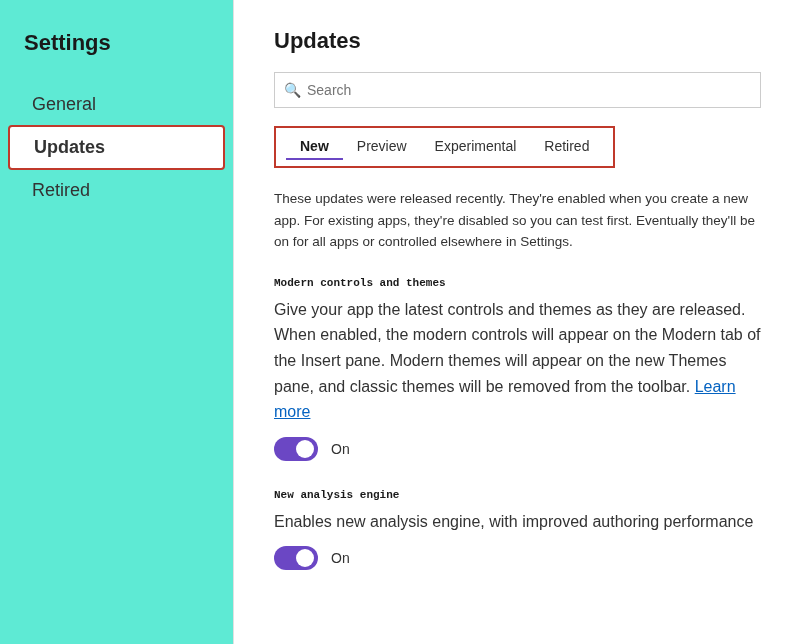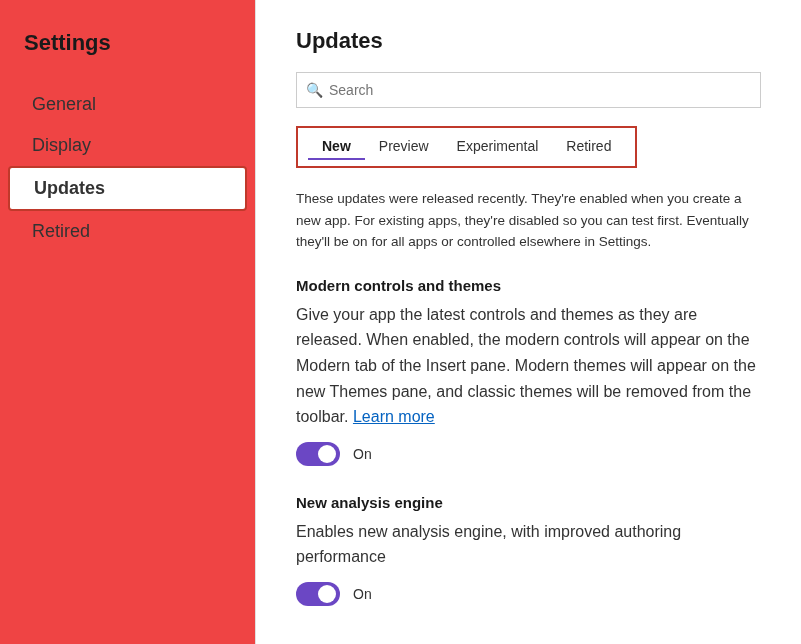--- a/index.html
+++ b/index.html
@@ -9,22 +9,22 @@
       background: #f3f3f3;
       display: flex;
       height: 644px;
       width: 801px;
       overflow: hidden;
       color: #1a1a1a;
     }
 
     
     .sidebar {
-      width: 256px;
-      background: #ef4444;
+      width: 234px;
+      background: #5eead4;
       padding: 30px 0 0 0;
       flex-shrink: 0;
       border-right: 1px solid #e0e0e0;
     }
     .sidebar-title {
       font-size: 22px;
       font-weight: 600;
       padding: 0 24px 28px 24px;
       color: #1a1a1a;
     }
@@ -109,24 +109,25 @@
       margin-bottom: 24px;
       max-width: 490px;
     }
 
     
     .section {
       margin-bottom: 28px;
       max-width: 490px;
     }
     .section-title {
-      font-size: 15px;
+      font-size: 11px;
       font-weight: 700;
       margin-bottom: 8px;
       color: #1a1a1a;
+      font-family: Liberation Mono, monospace;
     }
     .section-desc {
       font-size: 16px;
       color: #333;
       line-height: 1.6;
       margin-bottom: 12px;
     }
     .learn-more {
       color: #0563c1;
       text-decoration: underline;
@@ -168,21 +169,20 @@
       font-size: 14px;
       color: #333;
     }
   </style>
 </head>
 <body>
 
 <nav class="sidebar">
   <div class="sidebar-title">Settings</div>
   <div class="sidebar-item">General</div>
-  <div class="sidebar-item">Display</div>
   <div class="sidebar-item active">Updates</div>
   <div class="sidebar-item">Retired</div>
 </nav>
 
 <main class="main">
   <h1 class="page-title">Updates</h1>
 
   
   <div class="search-container">
     <span class="search-icon-wrapper">🔍</span>

